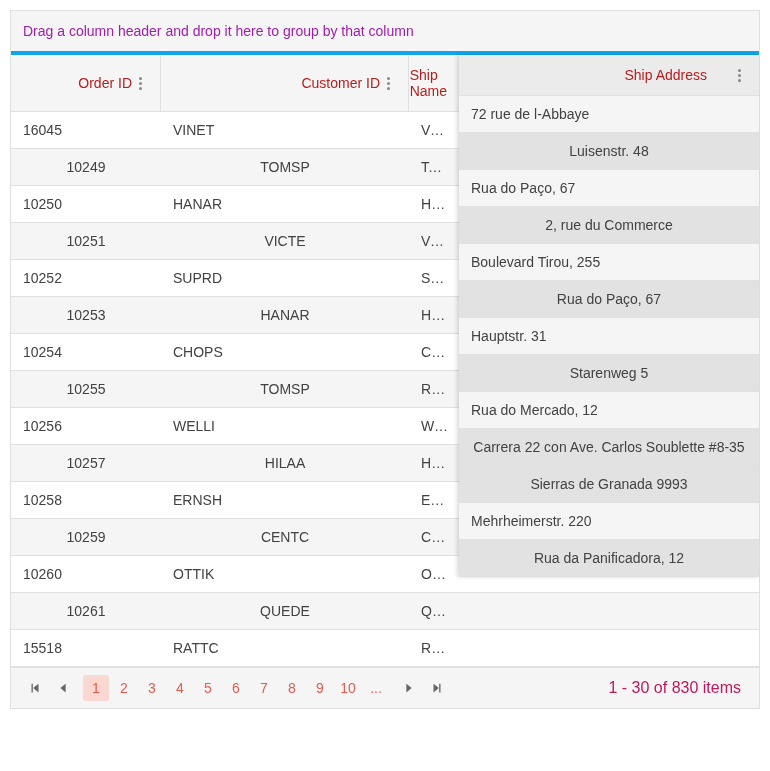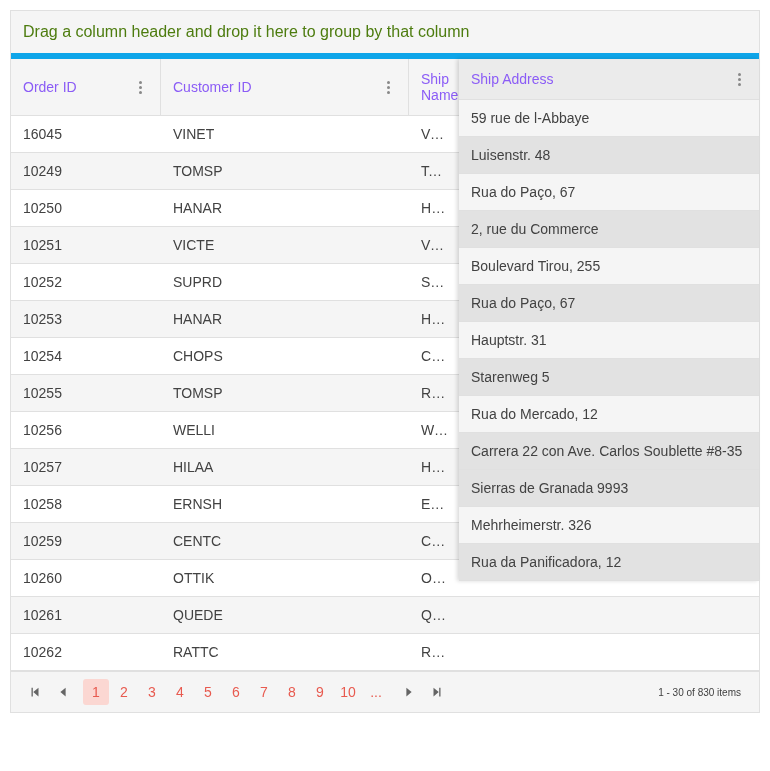--- a/index.html
+++ b/index.html
@@ -1,44 +1,44 @@
 <!DOCTYPE html>
 <html><head>
 <meta charset="utf-8">
 <style>
 * { box-sizing: border-box; margin: 0; padding: 0; }
 body { font-family: Arial, Helvetica, sans-serif; font-size: 14px; color: #424242; background: #fff; padding: 10px; }
 .grid { border: 1px solid #e0e0e0; background: #f5f5f5; width: 750px; }
-.group-panel { padding: 12px; color: #4d7c0f; font-size: 16px; border-bottom: 6px solid #0ea5e9; }
+.group-panel { padding: 12px; color: #a21caf; font-size: 14px; border-bottom: 4px solid #0ea5e9; }
 .table-wrap { position: relative; }
 .table-scroll { position: relative; overflow: hidden; }
 .header-row { display: flex; border-bottom: 1px solid #e0e0e0; background: #f5f5f5; }
-.header-cell { padding: 12px; font-weight: 400; color: #8b5cf6; display: flex; align-items: center; justify-content: space-between; border-right: 1px solid #e0e0e0; position: relative; }
+.header-cell { padding: 12px; font-weight: 400; color: #b91c1c; display: flex; align-items: center; justify-content: flex-end; border-right: 1px solid #e0e0e0; position: relative; }
 .header-cell:last-child { border-right: none; }
 .kebab { width: 16px; height: 16px; display: flex; flex-direction: column; align-items: center; justify-content: center; gap: 2px; cursor: pointer; }
 .kebab span { width: 3px; height: 3px; background: #888; border-radius: 50%; }
 .data-row { display: flex; border-bottom: 1px solid #e0e0e0; background: #fff; }
-.data-row.alt { background: #f5f5f5; }
+.data-row.alt { background: #f5f5f5; text-align: center; }
 .data-cell { padding: 10px 12px; overflow: hidden; white-space: nowrap; text-overflow: ellipsis; color: #424242; }
 .col0 { width: 150px; flex: 0 0 150px; }
-.col1 { width: 248px; flex: 0 0 248px; gap: 20px; }
+.col1 { width: 248px; flex: 0 0 248px; }
 .col2 { width: 50px; flex: 0 0 50px; }
 .locked { position: absolute; top: 0; right: 0; width: 300px; background: #fff; box-shadow: -2px 0 4px rgba(0,0,0,0.15); z-index: 5; }
-.locked .header-cell { background: #ebebeb; }
+.locked .header-cell { background: #ebebeb; gap: 24px; }
 .locked .data-row { background: #f5f5f5; }
 .locked .data-row.alt { background: #e2e2e2; }
 .locked .data-cell { width: 100%; }
 .pager { display: flex; align-items: center; padding: 6px 10px; background: #f5f5f5; border-top: 1px solid #e0e0e0; }
 .pager-btn { width: 28px; height: 28px; display: flex; align-items: center; justify-content: center; cursor: pointer; color: #656565; border-radius: 3px; }
 .pager-btn svg { width: 14px; height: 14px; }
 .pages { display: flex; gap: 2px; margin: 0 6px; }
 .page { min-width: 26px; height: 26px; display: flex; align-items: center; justify-content: center; cursor: pointer; color: #e85a4f; border-radius: 3px; font-size: 14px; padding: 0 4px; }
 .page.active { background: #fbd7d2; }
 .page.ellipsis { color: #e85a4f; }
-.pager-info { margin-left: auto; color: #404040; font-size: 10px; padding-right: 8px; }
+.pager-info { margin-left: auto; color: #be185d; font-size: 16px; padding-right: 8px; }
 </style>
 </head>
 <body>
 
 <div class="grid">
 
   <div class="group-panel">Drag a column header and drop it here to group by that column</div>
 
   <div class="table-wrap">
 
@@ -131,42 +131,42 @@
             <div class="data-cell col0">10260</div>
             <div class="data-cell col1">OTTIK</div>
             <div class="data-cell col2">Ottilies Käseladen</div>
           </div>
           <div class="data-row alt">
             <div class="data-cell col0">10261</div>
             <div class="data-cell col1">QUEDE</div>
             <div class="data-cell col2">Que Delícia</div>
           </div>
           <div class="data-row">
-            <div class="data-cell col0">10262</div>
+            <div class="data-cell col0">15518</div>
             <div class="data-cell col1">RATTC</div>
             <div class="data-cell col2">Rattlesnake Canyon Grocery</div>
           </div>
         </div>
 
     </div>
 
     <div class="locked">
       <div class="header-row">
         <div class="header-cell" style="width:100%;">
           <span>Ship Address</span>
           <div class="kebab">
               <span></span>
               <span></span>
               <span></span>
             </div>
         </div>
       </div>
       <div id="locked-rows">
           <div class="data-row">
-            <div class="data-cell">59 rue de l-Abbaye</div>
+            <div class="data-cell">72 rue de l-Abbaye</div>
           </div>
           <div class="data-row alt">
             <div class="data-cell">Luisenstr. 48</div>
           </div>
           <div class="data-row">
             <div class="data-cell">Rua do Paço, 67</div>
           </div>
           <div class="data-row alt">
             <div class="data-cell">2, rue du Commerce</div>
           </div>
@@ -185,21 +185,21 @@
           <div class="data-row">
             <div class="data-cell">Rua do Mercado, 12</div>
           </div>
           <div class="data-row alt">
             <div class="data-cell">Carrera 22 con Ave. Carlos Soublette #8-35</div>
           </div>
           <div class="data-row alt">
             <div class="data-cell">Sierras de Granada 9993</div>
           </div>
           <div class="data-row">
-            <div class="data-cell">Mehrheimerstr. 326</div>
+            <div class="data-cell">Mehrheimerstr. 220</div>
           </div>
           <div class="data-row alt">
             <div class="data-cell">Rua da Panificadora, 12</div>
           </div>
         </div>
     </div>
 
   </div>
 
   <div class="pager">

